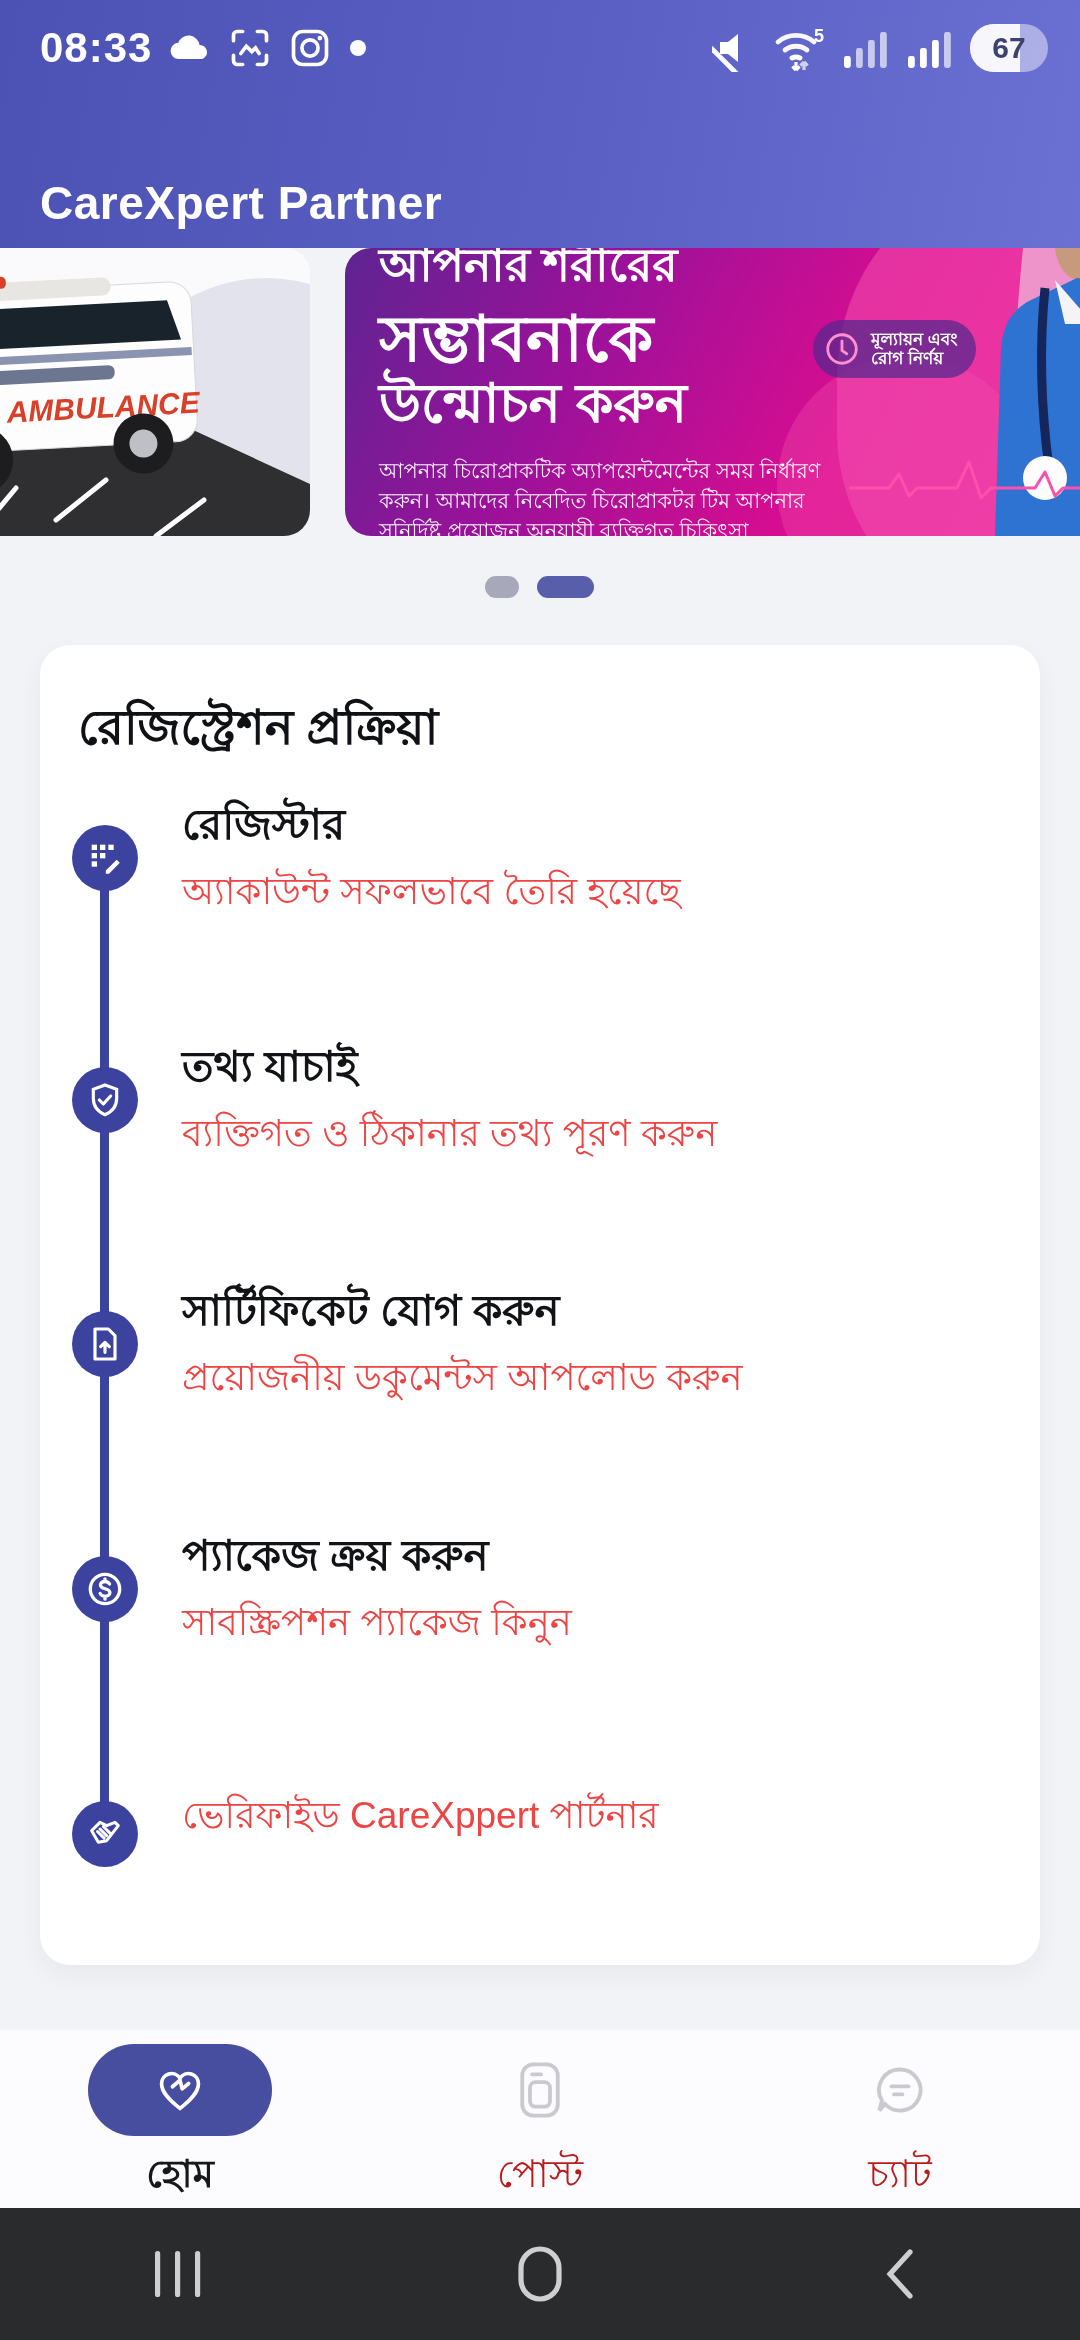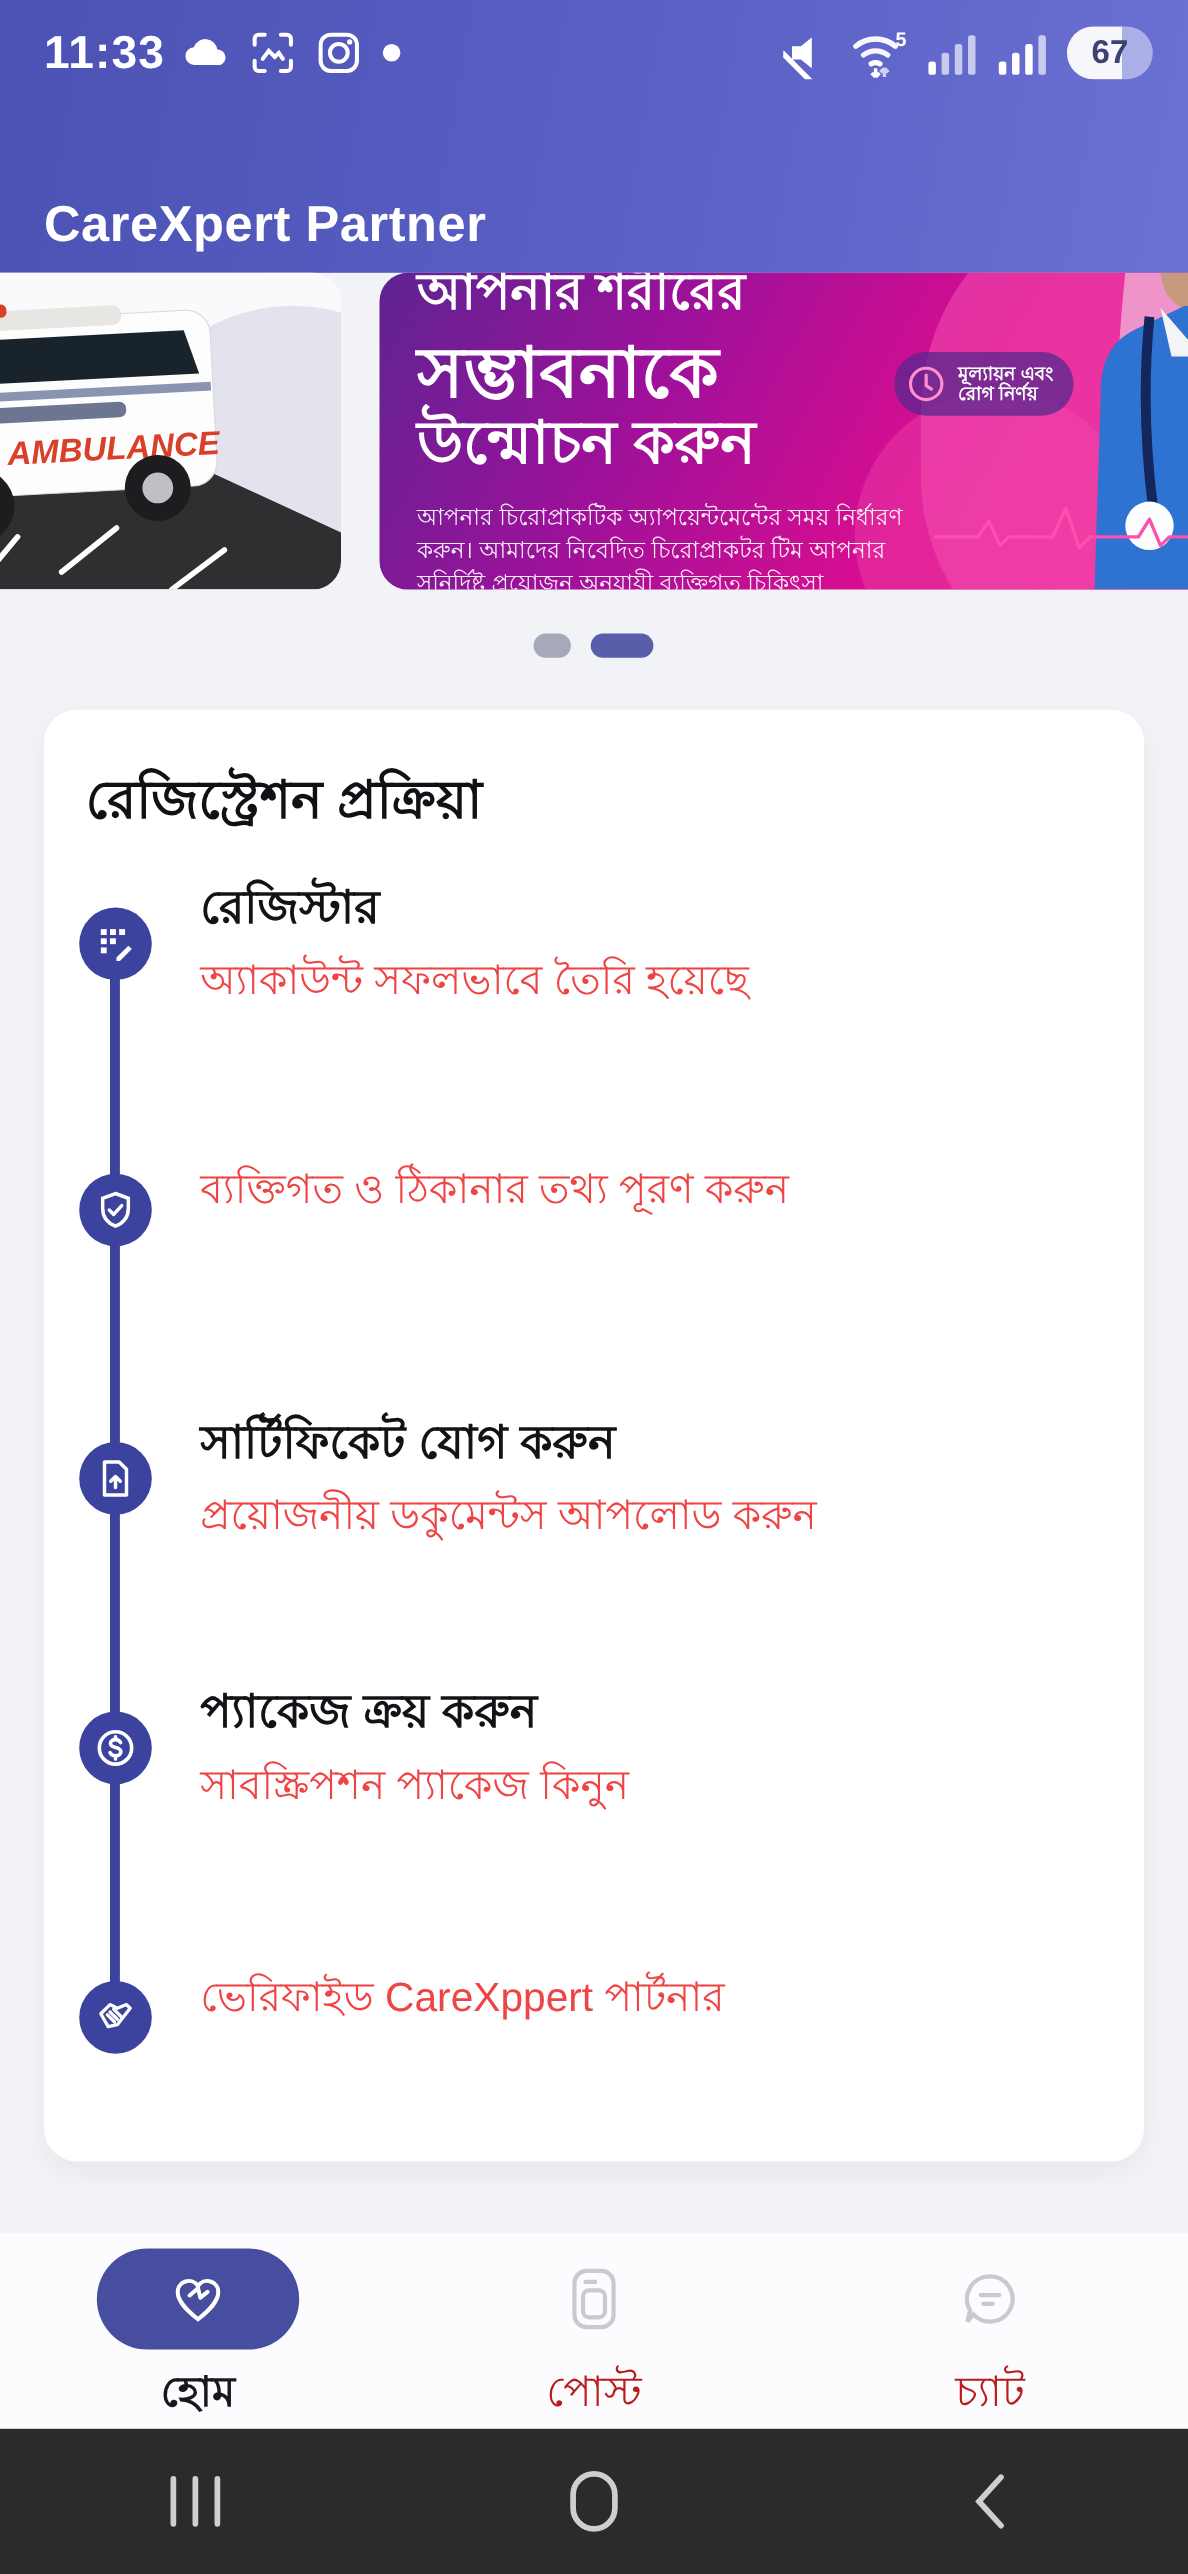--- a/index.html
+++ b/index.html
@@ -80,21 +80,21 @@
   .syszone{flex:1;display:flex;align-items:center;justify-content:center;}
 </style>
 </head>
 <body>
 
 <div class="page">
 
   <div class="band">
     <div class="statusrow">
       <div class="sleft">
-        <span class="time">11:33</span>
+        <span class="time">08:33</span>
         <span class="sicon">
           <svg width="44" height="34" viewBox="0 0 24 16">
               <path d="M6 14a4.4 4.4 0 0 1-.4-8.8A6 6 0 0 1 17.2 6.4 3.9 3.9 0 0 1 18.6 14Z" fill="#fff"></path>
             </svg>
         </span>
         <span class="sicon">
           <svg width="44" height="44" viewBox="0 0 24 24" fill="none" stroke="#fff" stroke-width="2" stroke-linecap="round">
             <path d="M8 3H5a2 2 0 0 0-2 2v3M16 3h3a2 2 0 0 1 2 2v3M8 21H5a2 2 0 0 1-2-2v-3M16 21h3a2 2 0 0 0 2-2v-3"></path>
             <path d="M7 15l3-4 3 3 2-2 2 3"></path>
           </svg>
@@ -241,20 +241,21 @@
     </div>
 
     <div class="step s1">
       <span class="stepicon">
         <svg width="40" height="40" viewBox="0 0 24 24" fill="none" stroke="#fff" stroke-width="1.9">
           <path d="M12 3 l7 2.6 v5.4 c0 4.8-3 8.2-7 9.8 -4-1.6-7-5-7-9.8 V5.6 Z"></path>
           <path d="M8.6 12 l2.4 2.4 4.4-4.8" stroke-linecap="round" stroke-linejoin="round"></path>
         </svg>
       </span>
       <span>
+        <div class="steptitle">তথ্য যাচাই</div>
         <div class="stepsub">ব্যক্তিগত ও ঠিকানার তথ্য পূরণ করুন</div>
       </span>
     </div>
 
     <div class="step s2">
       <span class="stepicon">
         <svg width="40" height="40" viewBox="0 0 24 24" fill="none" stroke="#fff" stroke-width="1.9">
           <path d="M6 3 h8 l4 4 v14 h-12 z" stroke-linejoin="round"></path>
           <path d="M12 17 v-6 m0 0 -2.6 2.6 M12 11 l2.6 2.6" stroke-linecap="round"></path>
         </svg>

